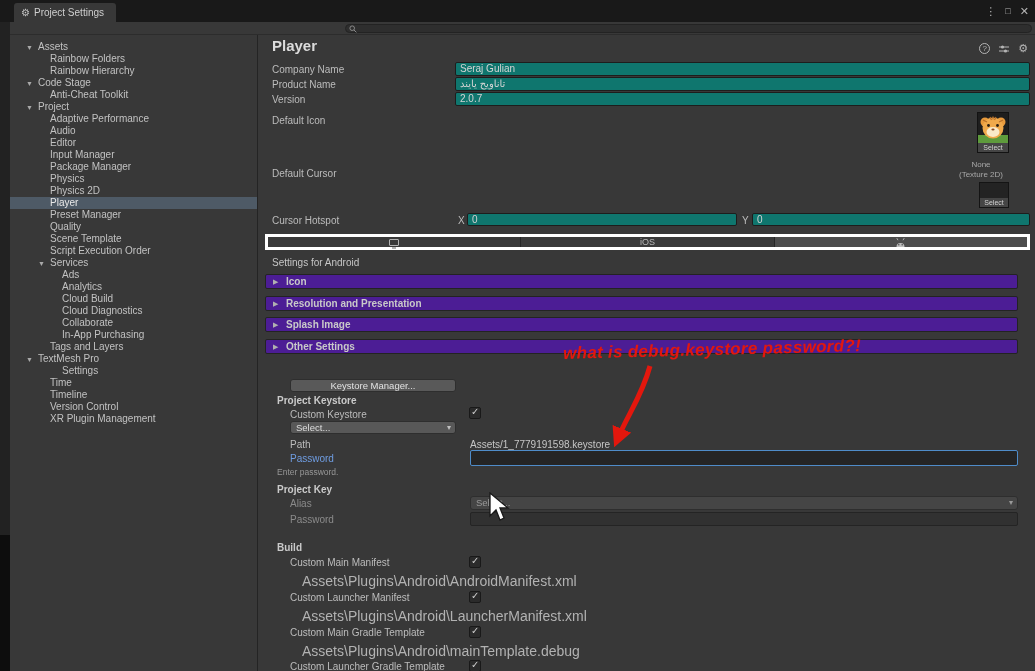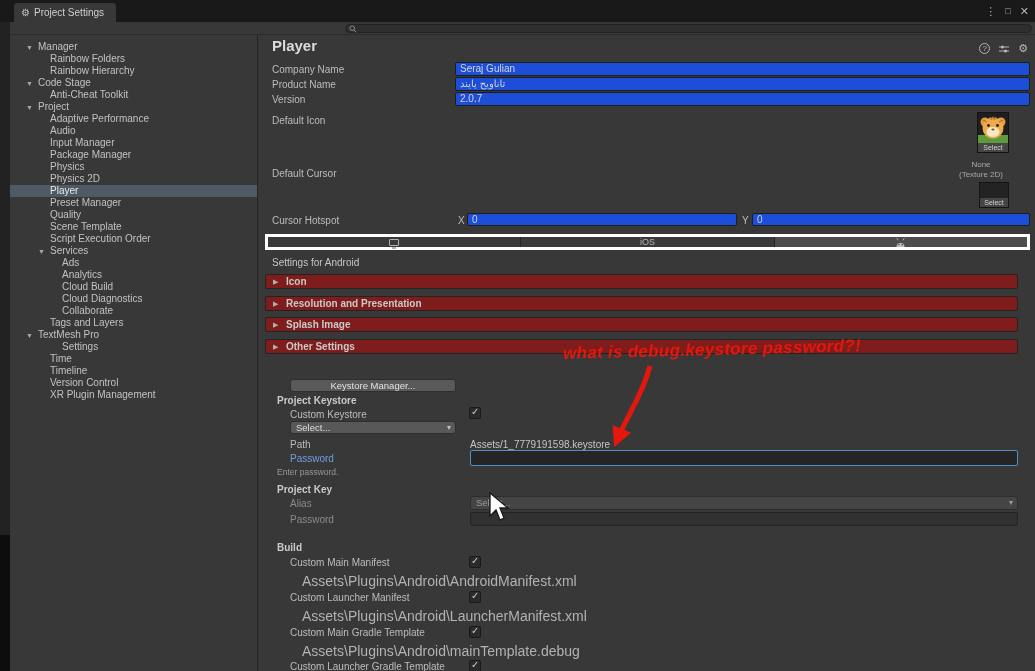--- a/index.html
+++ b/index.html
@@ -27,36 +27,36 @@
 .main{position:absolute;left:258px;top:35px;right:0;bottom:0;background:#383838;overflow:hidden;z-index:2}
 .ptitle{position:absolute;left:14px;top:2px;font-size:15px;font-weight:bold;color:#dcdcdc}
 .hicons{position:absolute;right:7px;top:8px;display:flex;gap:8px;align-items:center}
 .helpc{width:11px;height:11px;border:1px solid #b5b5b5;border-radius:50%;font-size:8px;color:#b5b5b5;text-align:center;line-height:9px;display:inline-block}
 .gearc{font-size:11px;color:#b5b5b5;line-height:1}
 .lbl{position:absolute;font-size:10px;color:#bcbcbc;white-space:nowrap;height:12px;line-height:12px}
 .sub{left:32px}
 .blue{color:#6f9de2}
 .dim{color:#8b8b8b}
 .grp{position:absolute;left:19px;font-size:10px;font-weight:bold;color:#cacaca;height:12px;line-height:12px}
-.fld{position:absolute;background:#1d4ed8;border:1px solid #1d1d1d;border-radius:2px;font-size:10px;line-height:12px;color:#d4d4d4;padding:0 4px;overflow:hidden;white-space:nowrap}
+.fld{position:absolute;background:#0f766e;border:1px solid #1d1d1d;border-radius:2px;font-size:10px;line-height:12px;color:#d4d4d4;padding:0 4px;overflow:hidden;white-space:nowrap}
 .fld.focus{border-color:#4f8cc9;background:#252525}
 .fld.dim2{background:#313131;border-color:#242424}
 .thumb{position:absolute;background:#1e1e1e;border:1px solid #131313}
 .thumb svg{display:block}
 .thumb-select{position:absolute;left:0;right:0;bottom:0;height:9px;background:rgba(72,72,72,.93);color:#d2d2d2;font-size:7px;text-align:center;line-height:9px}
 .cursor-col{position:absolute;font-size:8px;color:#a8a8a8;text-align:center;line-height:10px}
 .cthumb{position:relative;margin:2px 0 0 28px;width:30px;height:26px;background:#232323;border:1px solid #141414}
 .ptabs{position:absolute;left:7px;right:5px;top:199px;height:16px;display:flex;border:3px solid #ffffff;background:#22c55e}
 .ptab{flex:1;display:flex;align-items:center;justify-content:center;background:#3a3a3a;border-right:1px solid #262626;cursor:default}
 .ptab:last-child{border-right:none}
 .ptab.active{background:#4d4d4d}
 .ioslabel{font-size:9px;color:#b8b8b8}
 .mon{width:10px;height:7px;border:1px solid #b2b2b2;border-radius:1px;position:relative;display:inline-block}
 .mon::after{content:"";position:absolute;left:2px;right:2px;bottom:-4px;height:2px;background:#b2b2b2}
-.sect{position:absolute;left:7px;right:17px;height:15px;background:#7f1d1d;border:1px solid #232323;border-radius:2px;font-size:10px;font-weight:bold;color:#c9c9c9;line-height:13px;padding-left:20px;cursor:default}
+.sect{position:absolute;left:7px;right:17px;height:15px;background:#4c1d95;border:1px solid #232323;border-radius:2px;font-size:10px;font-weight:bold;color:#c9c9c9;line-height:13px;padding-left:20px;cursor:default}
 .sarr{position:absolute;left:7px;top:0;font-size:7px;line-height:14px;color:#b0b0b0;font-weight:normal}
 .btn{position:absolute;background:#595959;border:1px solid #2e2e2e;border-radius:3px;font-size:9.5px;color:#e2e2e2;text-align:center;line-height:11px;cursor:default}
 .drop{position:absolute;background:#585858;border:1px solid #2e2e2e;border-radius:3px;font-size:9.5px;color:#dedede;line-height:11px;padding:0 14px 0 5px;overflow:hidden;white-space:nowrap;cursor:default}
 .drop.dim3{background:#454545;color:#9a9a9a}
 .darr{position:absolute;right:4px;top:0;font-size:8px;color:#c0c0c0;line-height:12px}
 .cb{position:absolute;width:12px;height:12px;background:#2b2b2b;border:1px solid #191919;border-radius:2px}
 .ck{position:absolute;left:1px;top:-2px;font-size:10px;color:#cccccc}
 .pval{position:absolute;font-size:10px;color:#c6c6c6;white-space:nowrap}
 .hint{position:absolute;font-size:8.5px;color:#979797;white-space:nowrap}
 .bpath{position:absolute;left:44px;font-size:14px;color:#b2b2b2;white-space:nowrap}
@@ -87,43 +87,45 @@
         <line x1="5" y1="5" x2="7.4" y2="7.4" stroke="#8a8a8a" stroke-width="1"></line>
       </svg>
   </div>
 </div>
 
 <div class="edge">
   <div class="edge-dark"></div>
 </div>
 
 <div class="sidebar">
-  <div class="ti d0"><span class="arr">▼</span><span>Manager</span></div>
+  <div class="ti d0"><span class="arr">▼</span><span>Assets</span></div>
   <div class="ti d1"><span>Rainbow Folders</span></div>
   <div class="ti d1"><span>Rainbow Hierarchy</span></div>
   <div class="ti d0"><span class="arr">▼</span><span>Code Stage</span></div>
   <div class="ti d1"><span>Anti-Cheat Toolkit</span></div>
   <div class="ti d0"><span class="arr">▼</span><span>Project</span></div>
   <div class="ti d1"><span>Adaptive Performance</span></div>
   <div class="ti d1"><span>Audio</span></div>
+  <div class="ti d1"><span>Editor</span></div>
   <div class="ti d1"><span>Input Manager</span></div>
   <div class="ti d1"><span>Package Manager</span></div>
   <div class="ti d1"><span>Physics</span></div>
   <div class="ti d1"><span>Physics 2D</span></div>
   <div class="ti d1 sel"><span>Player</span></div>
   <div class="ti d1"><span>Preset Manager</span></div>
   <div class="ti d1"><span>Quality</span></div>
   <div class="ti d1"><span>Scene Template</span></div>
   <div class="ti d1"><span>Script Execution Order</span></div>
   <div class="ti d1"><span class="arr">▼</span><span>Services</span></div>
   <div class="ti d2"><span>Ads</span></div>
   <div class="ti d2"><span>Analytics</span></div>
   <div class="ti d2"><span>Cloud Build</span></div>
   <div class="ti d2"><span>Cloud Diagnostics</span></div>
   <div class="ti d2"><span>Collaborate</span></div>
+  <div class="ti d2"><span>In-App Purchasing</span></div>
   <div class="ti d1"><span>Tags and Layers</span></div>
   <div class="ti d0"><span class="arr">▼</span><span>TextMesh Pro</span></div>
   <div class="ti d2"><span>Settings</span></div>
   <div class="ti d1"><span>Time</span></div>
   <div class="ti d1"><span>Timeline</span></div>
   <div class="ti d1"><span>Version Control</span></div>
   <div class="ti d1"><span>XR Plugin Management</span></div>
 </div>
 
 <div class="main">

